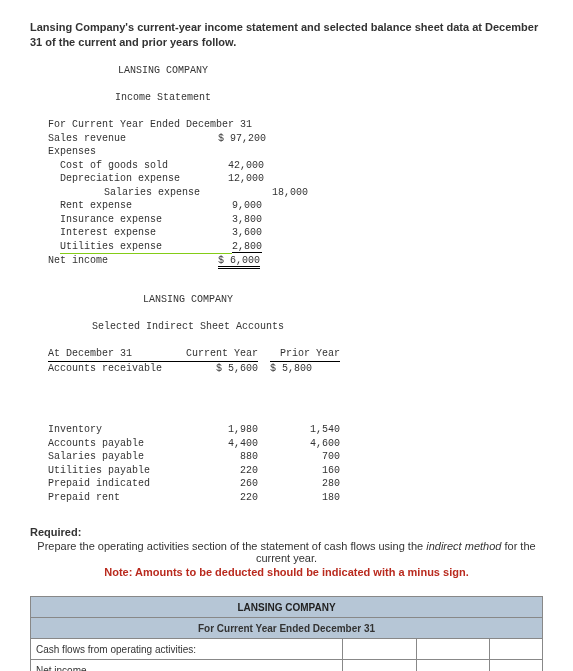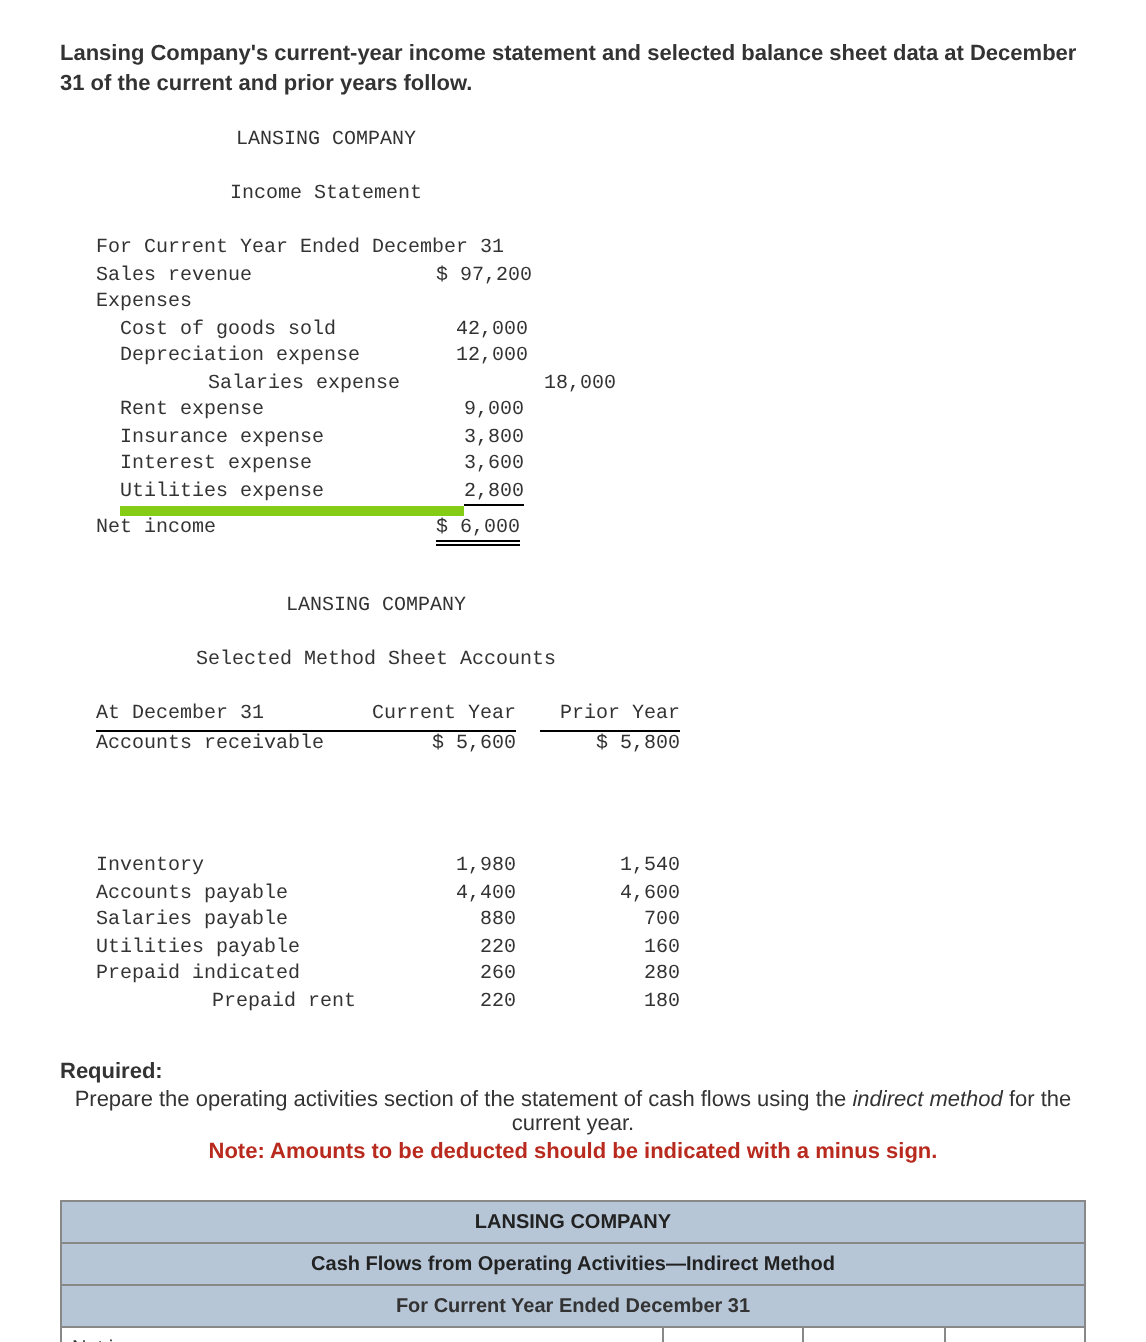--- a/index.html
+++ b/index.html
@@ -62,55 +62,58 @@
 <span style="text-align:center;display:block;width:230px;">Income Statement</span>
 <span>For Current Year Ended December 31</span>
 <span style="display:inline-block;width:170px;">Sales revenue</span><span>$ 97,200</span>
 <span>Expenses</span>
   <span style="display:inline-block;width:168px;">Cost of goods sold</span><span>42,000</span>
   <span style="display:inline-block;width:168px;">Depreciation expense</span><span>12,000</span>
   <span style="display:inline-block;width:168px;margin-left:44px;">Salaries expense</span><span>18,000</span>
   <span style="display:inline-block;width:172px;">Rent expense</span><span>9,000</span>
   <span style="display:inline-block;width:172px;">Insurance expense</span><span>3,800</span>
   <span style="display:inline-block;width:172px;">Interest expense</span><span>3,600</span>
-  <span style="display:inline-block;width:172px;border-bottom:5px solid #84cc16;">Utilities expense</span><span style="border-bottom:1px solid #000;">2,800</span>
+  <span style="display:inline-block;width:172px;border-bottom:1px solid #84cc16;">Utilities expense</span><span style="border-bottom:1px solid #000;">2,800</span>
 <span style="display:inline-block;width:170px;">Net income</span><span style="border-bottom:3px double #000;">$ 6,000</span>
 </div>
 
 <div class="mono-block">
 <span style="text-align:center;display:block;width:280px;">LANSING COMPANY</span>
-<span style="text-align:center;display:block;width:280px;">Selected Method Sheet Accounts</span>
+<span style="text-align:center;display:block;width:280px;">Selected Indirect Sheet Accounts</span>
 <span style="display:inline-block;width:130px;border-bottom:1px solid #000;">At December 31</span><span style="display:inline-block;width:80px;text-align:right;border-bottom:1px solid #000;">Current Year</span>  <span style="display:inline-block;width:70px;text-align:right;border-bottom:1px solid #000;">Prior Year</span>
-<span style="display:inline-block;width:130px;">Accounts receivable</span><span style="display:inline-block;width:80px;text-align:right;">$ 5,600</span>  <span style="display:inline-block;width:70px;text-align:right;">$ 5,800</span>
+<span style="display:inline-block;width:130px;">Accounts receivable</span><span style="display:inline-block;width:80px;text-align:right;">$ 5,600</span>  <span style="display:inline-block;width:70px;">$ 5,800</span>
 <span style="display:inline-block;width:130px;margin-top:48px;">Inventory</span><span style="display:inline-block;width:80px;text-align:right;">1,980</span>  <span style="display:inline-block;width:70px;text-align:right;">1,540</span>
 <span style="display:inline-block;width:130px;">Accounts payable</span><span style="display:inline-block;width:80px;text-align:right;">4,400</span>  <span style="display:inline-block;width:70px;text-align:right;">4,600</span>
 <span style="display:inline-block;width:130px;">Salaries payable</span><span style="display:inline-block;width:80px;text-align:right;">880</span>  <span style="display:inline-block;width:70px;text-align:right;">700</span>
 <span style="display:inline-block;width:130px;">Utilities payable</span><span style="display:inline-block;width:80px;text-align:right;">220</span>  <span style="display:inline-block;width:70px;text-align:right;">160</span>
 <span style="display:inline-block;width:130px;">Prepaid indicated</span><span style="display:inline-block;width:80px;text-align:right;">260</span>  <span style="display:inline-block;width:70px;text-align:right;">280</span>
-<span style="display:inline-block;width:130px;text-align:right;">Prepaid rent</span><span style="display:inline-block;width:80px;text-align:right;">220</span>  <span style="display:inline-block;width:70px;text-align:right;">180</span>
+<span style="display:inline-block;width:130px;">Prepaid rent</span><span style="display:inline-block;width:80px;text-align:right;">220</span>  <span style="display:inline-block;width:70px;text-align:right;">180</span>
 </div>
 
 <div class="req-head">Required:</div>
 <div class="req-text">
   <span>Prepare the operating activities section of the statement of cash flows using the </span><span class="italic">indirect method</span><span> for the current year.</span>
 </div>
 <div class="req-text deduct-note">Note: Amounts to be deducted should be indicated with a minus sign.</div>
 
 <table class="wkst">
   <tbody>
       <tr class="hdr-row">
         <td colspan="4">LANSING COMPANY</td>
       </tr>
-  <tr class="hdr-row">
-        <td colspan="4">Cash Flows from Operating Activities—Indirect Method</td>
-      </tr>
   <tr class="sub-hdr">
         <td colspan="4">For Current Year Ended December 31</td>
       </tr>
 
+  <tr>
+        <td class="label-col">Cash flows from operating activities:</td>
+        <td class="amt-col"></td>
+        <td class="amt-col"></td>
+        <td class="small-col"></td>
+      </tr>
   <tr>
         <td class="label-col">Net income</td>
         <td></td>
         <td></td>
         <td></td>
       </tr>
   <tr>
         <td class="label-col">Adjustments to reconcile net income to net cash provided by operations:</td>
         <td></td>
         <td></td>

